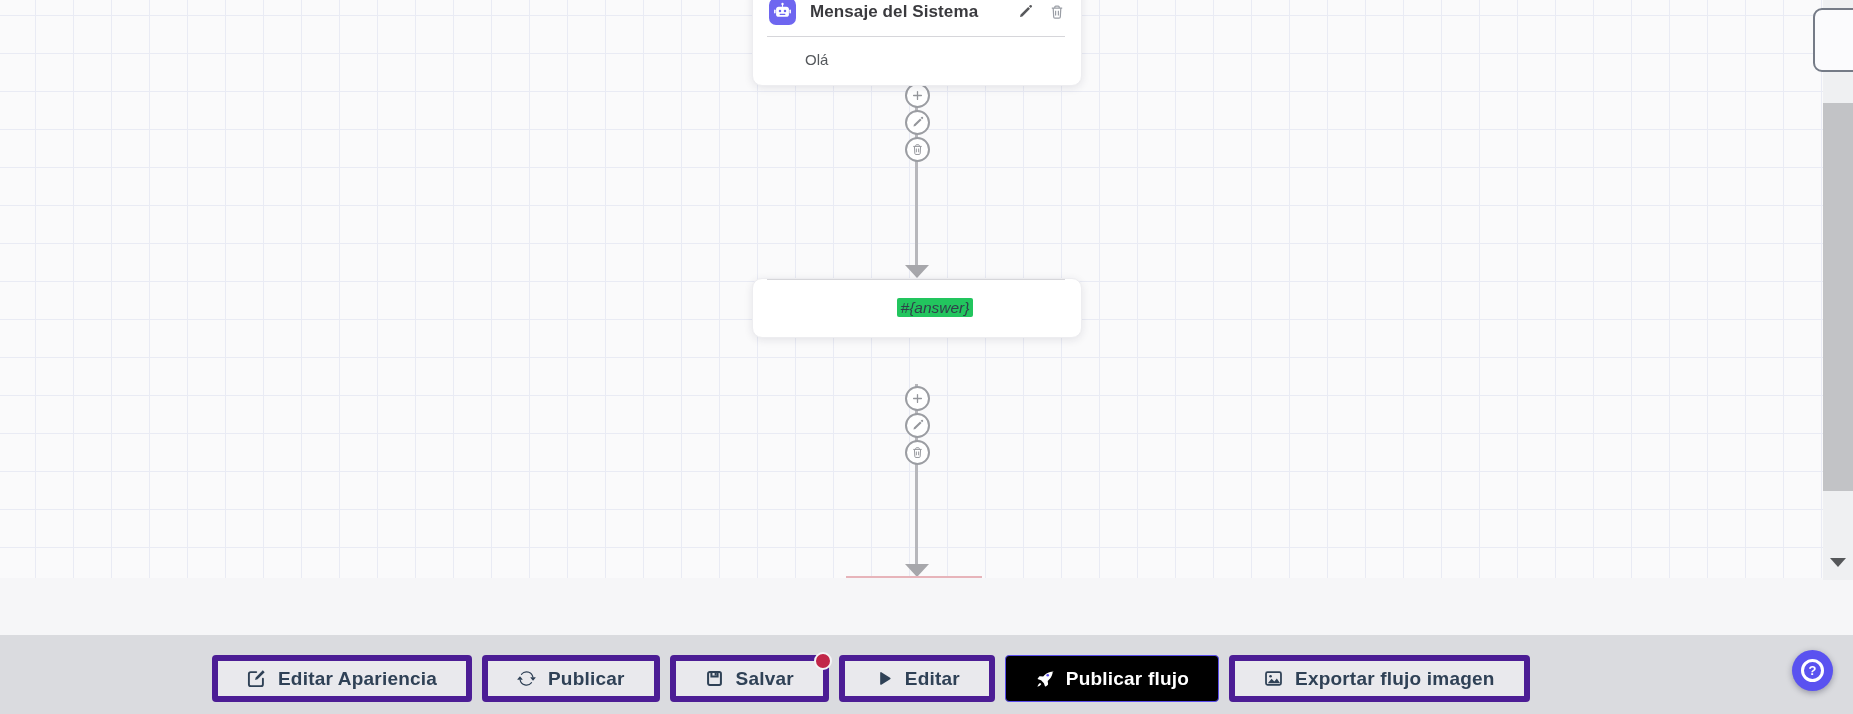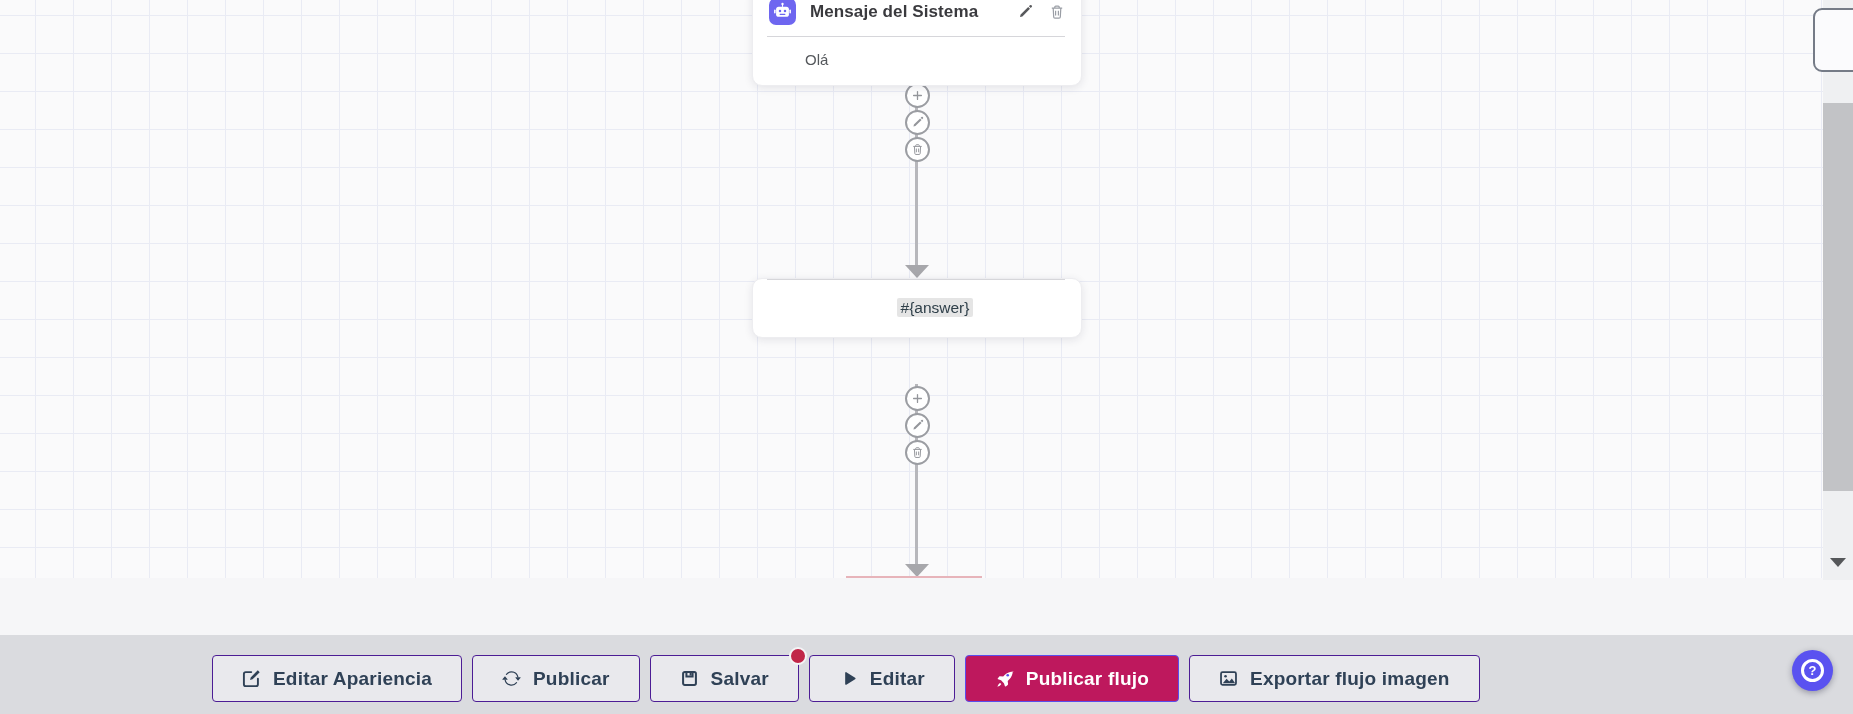--- a/index.html
+++ b/index.html
@@ -42,21 +42,21 @@
   .node-actions { margin-left:auto; display:flex; align-items:center; gap:16px; }
   .icon-btn { background:none; border:none; cursor:pointer; padding:0; line-height:0; }
   .icon-btn svg { width:16px; height:16px; }
   .pencil-dark { color:#58595c; }
   .trash-gray  { color:#9a9ea5; }
   .node-divider { height:1px; background:#d6d6da; margin:0 16px 0 14px; }
   .node-body { font-size:15px; color:#55585c; line-height:20px;margin-left:36px; }
   .node-1 .node-body { padding:13px 16px 15px 16px; text-align:left; }
   .node-2 .node-body { padding:18px 16px 19px 16px; text-align:center; }
   .var-highlight {
-    background:#e5e5e5; color:#30404a; font-size:15.5px;
+    background:#22c55e; color:#30404a; font-style:italic; font-size:15.5px;
     padding:1px 4px; border-radius:2px;
   }
 
   
   .connector-line { position:absolute; left:915px; width:3px; background:#b7b7bb; z-index:1; }
   .line-1 { top:81px;  height:185px; }
   .line-2 { top:384px; height:181px; }
   .arrow-down { position:absolute; left:905px; width:0; height:0; z-index:1;
     border-left:12px solid transparent; border-right:12px solid transparent;
     border-top:13px solid #a7a7ab; }
@@ -84,25 +84,25 @@
     border-left:8px solid transparent; border-right:8px solid transparent;
     border-top:9px solid #55575a; }
 
   
   .bottom-strip { position:absolute; left:0; top:578px; width:1853px; height:57px; background:#f6f6f8; }
   .toolbar { position:absolute; left:0; top:635px; width:1853px; height:79px; background:#dadbdf;
     display:flex; align-items:flex-start; padding:20px 0 0 212px; gap:10px; }
   .tb-btn {
     position:relative; height:47px; display:flex; align-items:center; gap:12px;
     padding:0 29px; border-radius:4px; cursor:pointer;
-    background:#e9e9ed; border:1px solid #4c1d95;
+    background:#e9e9ed; border:6px solid #4c1d95;
     font-family:inherit; font-weight:bold; font-size:19px; color:#2f4156; letter-spacing:.2px;
   }
   .tb-btn svg { width:19px; height:19px; flex:0 0 auto; }
-  .tb-btn.primary { background:#be185d; border:1px solid #5a4ded; color:#ffffff; }
+  .tb-btn.primary { background:#000000; border:1px solid #5a4ded; color:#ffffff; }
   .rocket-win { fill:#5a4ded; }
   .save-badge { position:absolute; top:-9px; right:-9px; width:18px; height:18px; border-radius:50%;
     background:#c12648; border:2.5px solid #f4f4f6; }
 
   
   .help-fab { position:absolute; left:1792px; top:650px; width:41px; height:41px; border-radius:50%;
     background:#5a52f0; border:none; cursor:pointer; z-index:10;
     display:flex; align-items:center; justify-content:center;
     box-shadow:0 2px 6px rgba(20,20,50,.35); }
   .help-ring { width:23px; height:23px; border-radius:50%; border:3px solid #ffffff;

